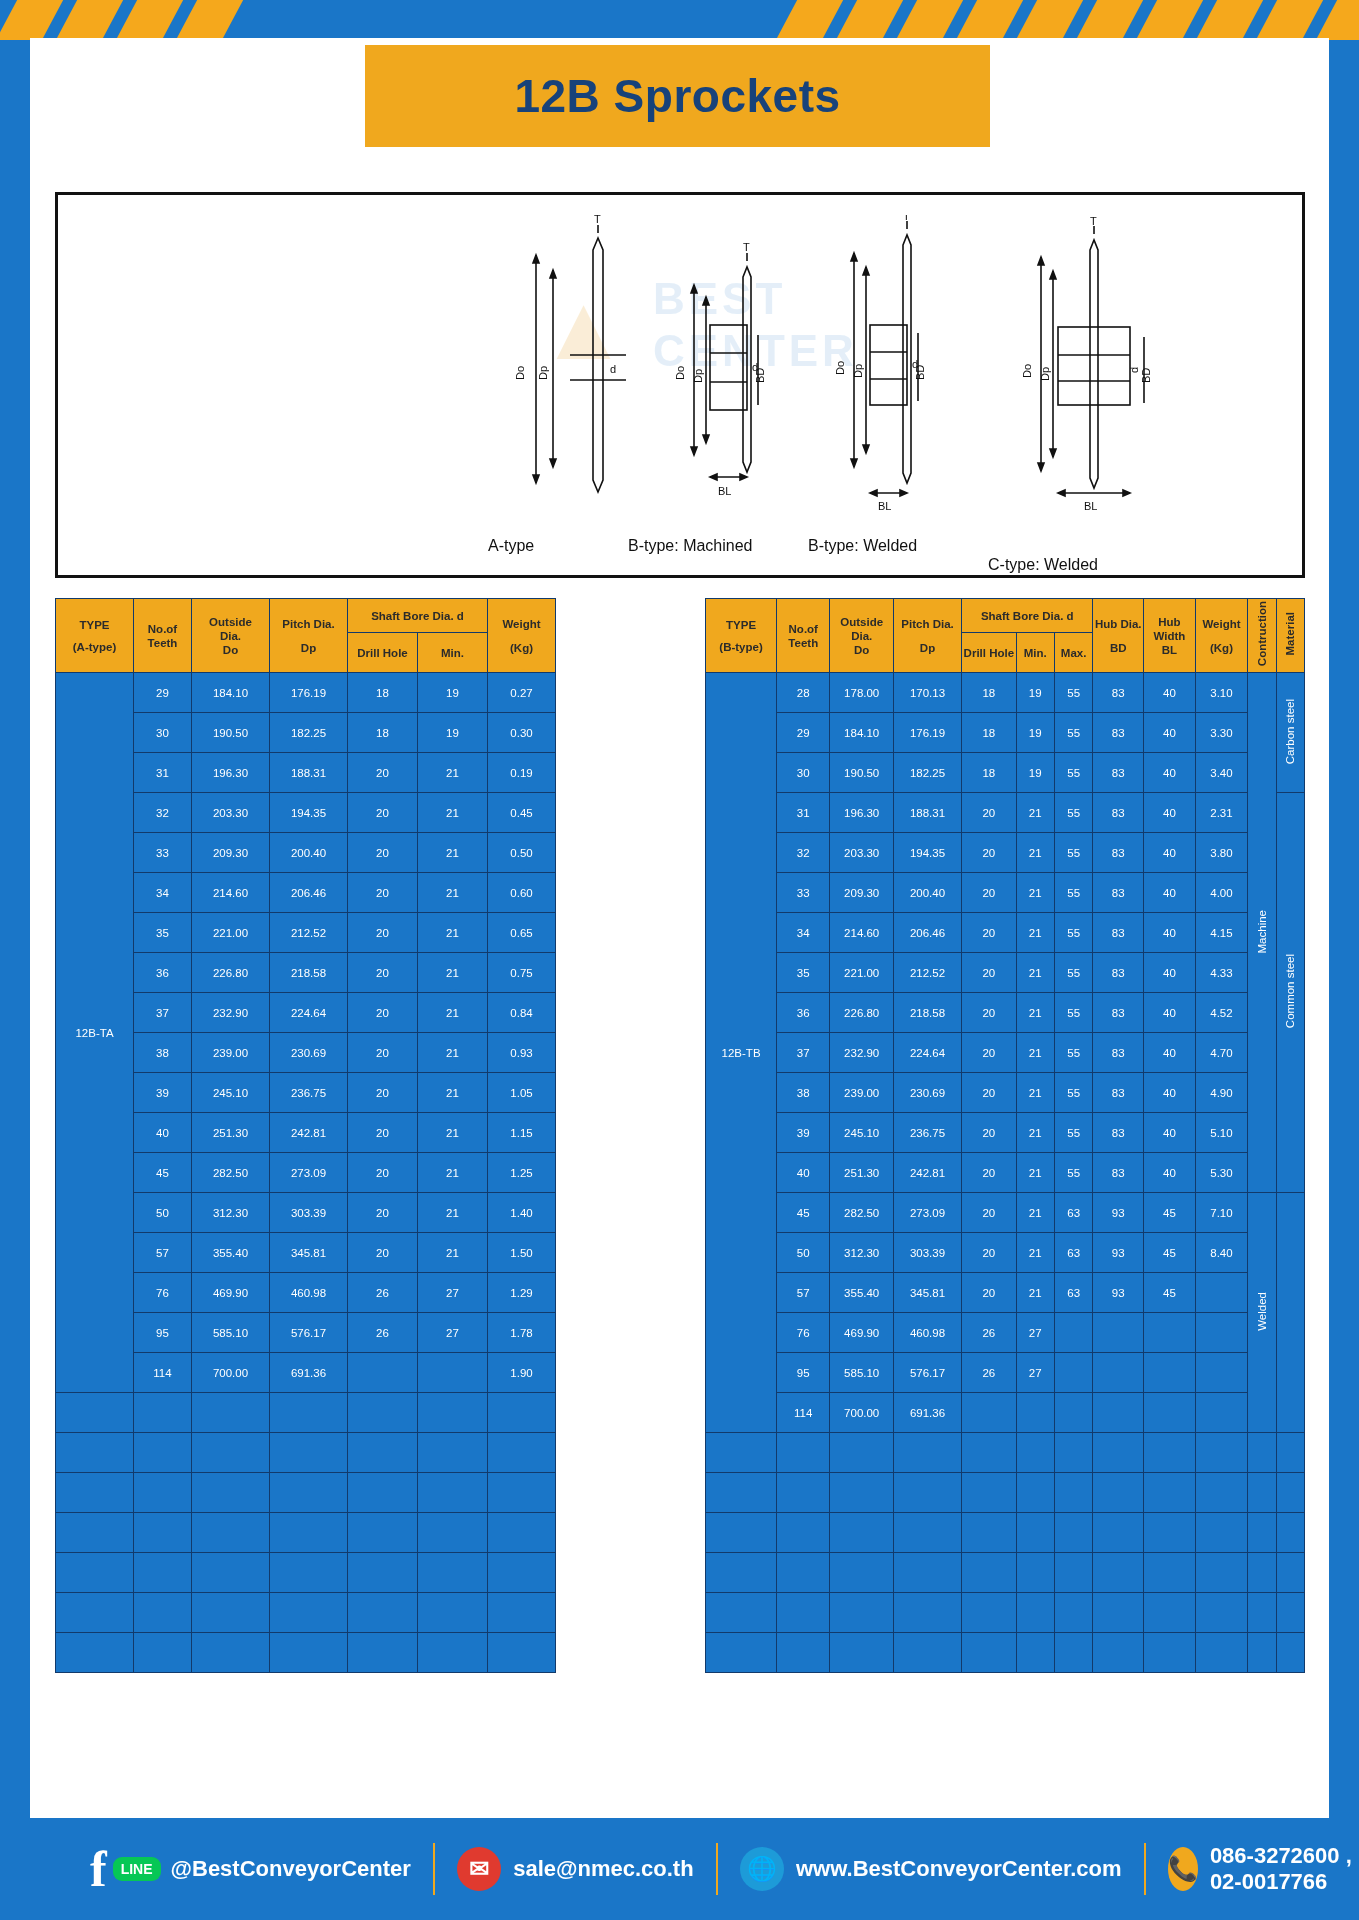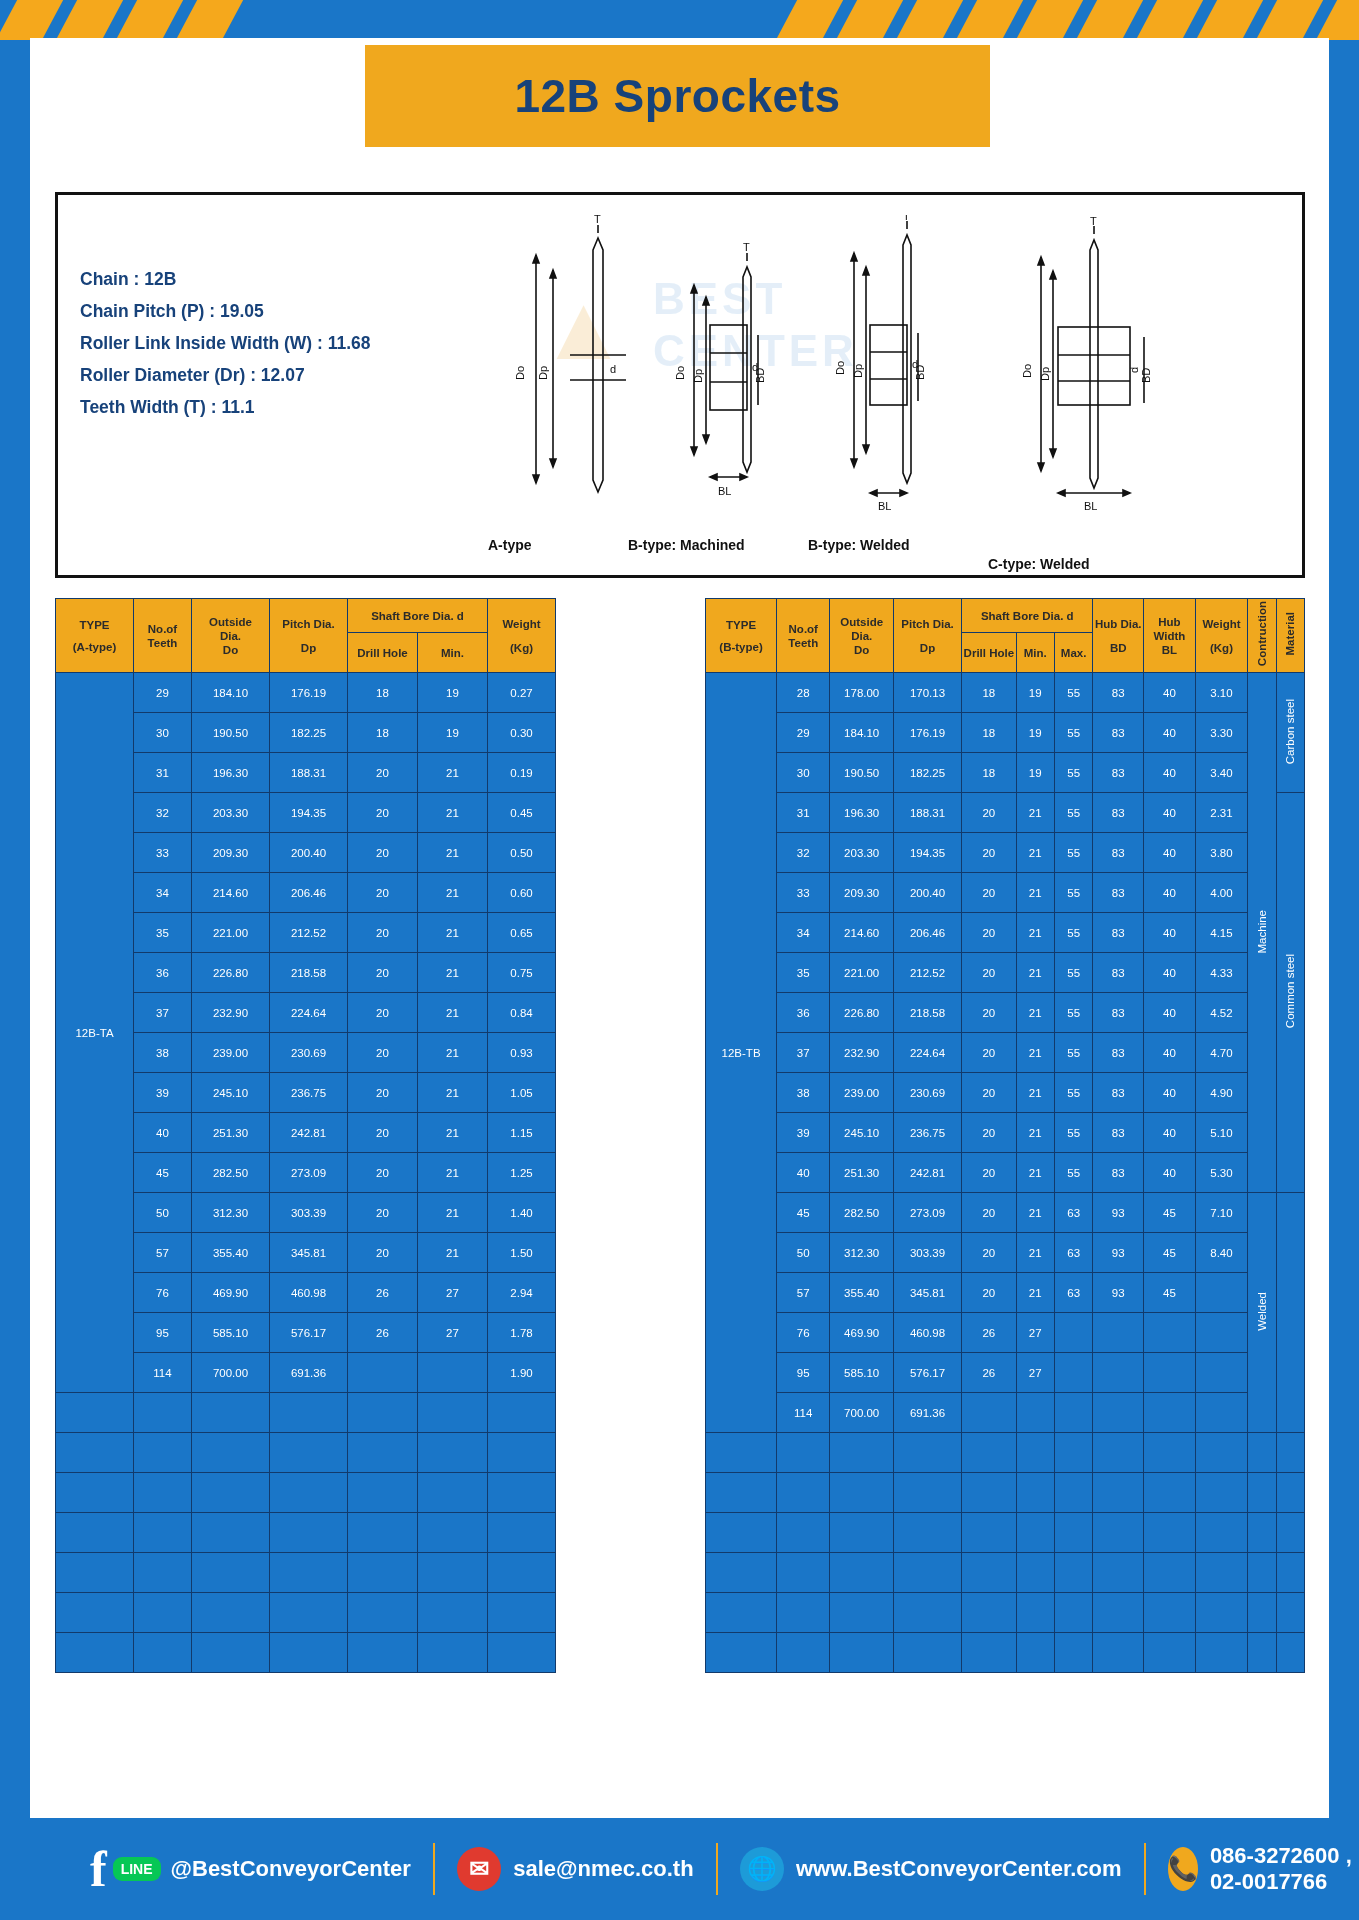--- a/index.html
+++ b/index.html
@@ -40,21 +40,21 @@
     opacity: .28; pointer-events: none;
   }
   .wm-text {
     position: absolute; left: 125px; top: 18px; font-size: 44px; font-weight: bold;
     color: #9fc6e8; letter-spacing: 4px; line-height: 52px;
   }
   .wm-k { position: absolute; left: 10px; top: 20px; font-size: 92px; color: #f0c273; font-weight: bold; }
   
   .draw-wrap { position: absolute; top: 20px; left: 440px; width: 790px; height: 320px; }
   .dlabels { position: absolute; bottom: 12px; left: 440px; width: 800px; height: 26px; }
-  .dlabels span { position: absolute; font-size: 14px; color: #111; white-space: nowrap; font-weight: bold; }
+  .dlabels span { position: absolute; font-size: 16px; color: #111; white-space: nowrap; }
   
   .tbl-zone { position: absolute; top: 598px; left: 55px; width: 1250px; height: 1160px; }
   table.sp { border-collapse: collapse; table-layout: fixed; padding-left: 40px; }
   table.sp th, table.sp td {
     border: 1px solid #123a6b; text-align: center; vertical-align: middle;
     font-size: 11.5px; color: #ffffff; padding: 0; height: 40px;
   }
   table.sp thead th {
     background: #f0a81e; color: #2b2b2b; font-weight: bold; font-size: 11.5px; line-height: 14px;
   }
@@ -107,27 +107,20 @@
 <div class="spec-box">
 
   <div class="watermark">
     <div class="wm-k">▲</div>
     <div class="wm-text">
       <div>BEST</div>
       <div>CENTER</div>
     </div>
   </div>
 
-  <div class="spec-list">
-    <div>Chain  :  12B</div>
-    <div>Chain Pitch (P)  :  19.05</div>
-    <div>Roller Link Inside Width (W) : 11.68</div>
-    <div>Roller Diameter (Dr)  : 12.07</div>
-    <div>Teeth Width (T)  :  11.1</div>
-  </div>
 
   <div class="draw-wrap">
     <svg width="790" height="320" viewBox="0 0 790 320">
       <g stroke="#111" fill="none" stroke-width="1.6">
 
         <g>
           <path d="M95 35 l5 -12 l5 12 v230 l-5 12 l-5 -12 z"></path>
           <line x1="100" y1="18" x2="100" y2="10"></line>
           <text x="96" y="8" font-size="11" fill="#111" stroke="none">T</text>
           <line x1="38" y1="40" x2="38" y2="268" stroke-dasharray="0"></line>
@@ -393,21 +386,21 @@
           <td>20</td>
           <td>21</td>
           <td>1.50</td>
         </tr>
         <tr>
           <td>76</td>
           <td>469.90</td>
           <td>460.98</td>
           <td>26</td>
           <td>27</td>
-          <td>2.94</td>
+          <td>1.29</td>
         </tr>
         <tr>
           <td>95</td>
           <td>585.10</td>
           <td>576.17</td>
           <td>26</td>
           <td>27</td>
           <td>1.78</td>
         </tr>
         <tr>

